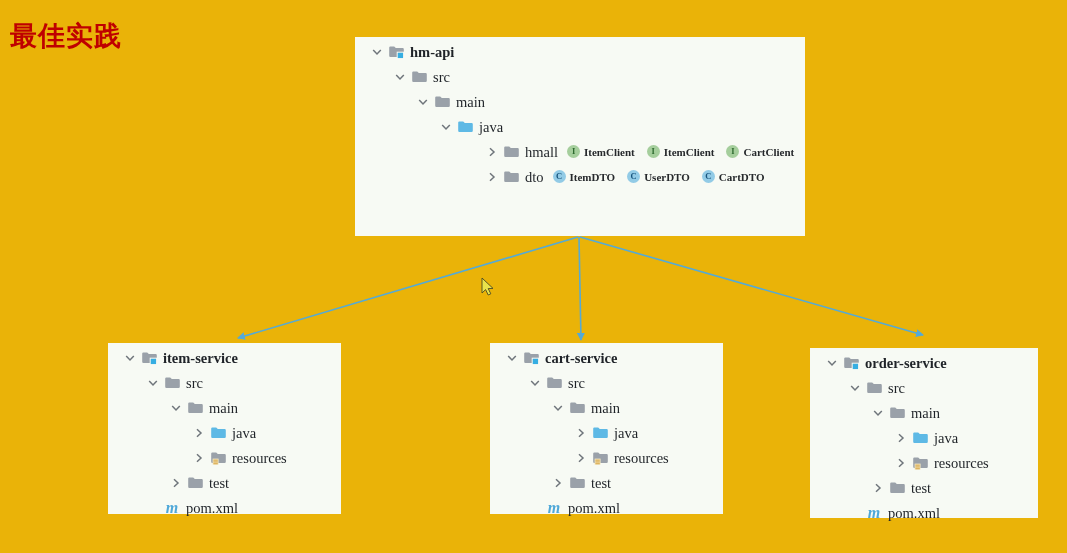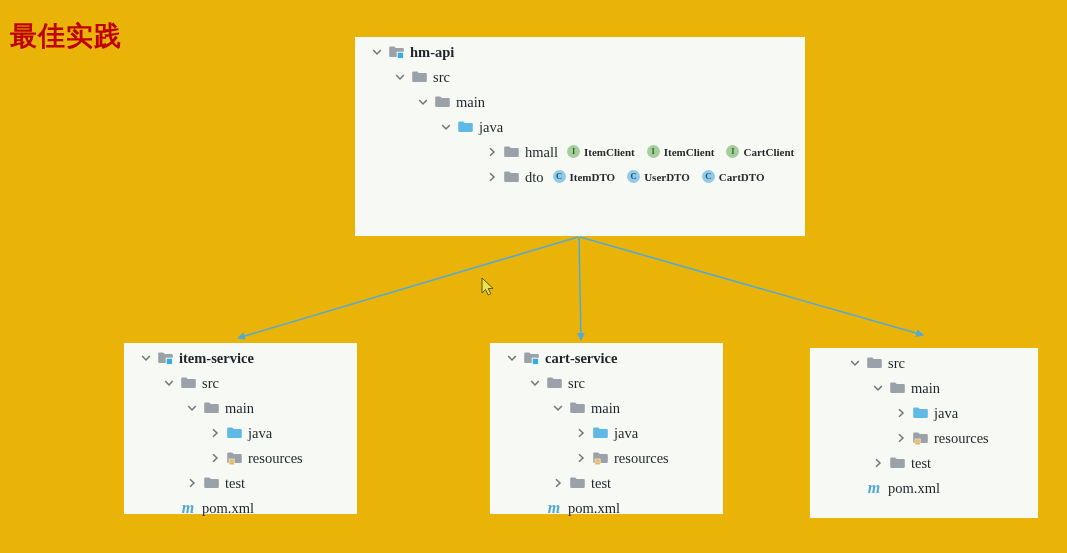--- a/index.html
+++ b/index.html
@@ -11,21 +11,21 @@
   .page-title{
     position:absolute;left:10px;top:18px;
     font-size:27px;font-weight:bold;color:#bf0000;
     letter-spacing:1px;
   }
   .tree-panel{
     position:absolute;background:#f7faf4;
     padding-top:2px;box-sizing:border-box;
   }
   #panel-api{left:355px;top:37px;width:450px;height:199px;}
-  #panel-item{left:124px;top:343px;width:233px;height:171px;}
+  #panel-item{left:108px;top:343px;width:233px;height:171px;}
   #panel-cart{left:490px;top:343px;width:233px;height:171px;}
   #panel-order{left:810px;top:348px;width:228px;height:170px;}
   .tree-row{
     height:25px;display:flex;align-items:center;
     font-size:14.5px;color:#1f2328;white-space:nowrap;cursor:default;
   }
   .tree-row .indent{display:inline-block;height:1px;flex:0 0 auto;}
   .tree-row .chev{flex:0 0 16px;width:16px;height:16px;display:flex;align-items:center;justify-content:center;}
   .tree-row .ico{flex:0 0 18px;width:18px;height:16px;display:flex;align-items:center;justify-content:center;margin:0 5px 0 2px;}
   .tree-row .lbl{line-height:16px;}
@@ -358,20 +358,35 @@
         <span class="indent" style="width:37px"></span>
         <span class="chev"></span>
         <span class="ico">
           <span class="maven-m">m</span>
         </span>
         <span class="lbl">pom.xml</span>
       </div>
     </div>
   <div id="panel-order" class="tree-panel">
       <div class="tree-row">
+        <span class="indent" style="width:14px"></span>
+        <span class="chev">
+          <svg width="14" height="14" viewBox="0 0 14 14">
+            <polyline points="3.2,5 7,9 10.8,5" fill="none" stroke="#6f757b" stroke-width="1.5"></polyline>
+          </svg>
+        </span>
+        <span class="ico">
+          <svg width="17" height="15" viewBox="0 0 17 15">
+            <path d="M1.2 3.6 Q1.2 2.4 2.4 2.4 L6.2 2.4 L7.8 4.1 L14.7 4.1 Q15.8 4.1 15.8 5.2 L15.8 11.8 Q15.8 13 14.6 13 L2.4 13 Q1.2 13 1.2 11.8 Z" fill="#9aa1a9"></path>
+            <rect x="9.2" y="8.2" width="6.4" height="6.4" fill="#36aee2" stroke="#f7faf4" stroke-width="1"></rect>
+          </svg>
+        </span>
+        <span class="lbl bold">order-service</span>
+      </div>
+      <div class="tree-row">
         <span class="indent" style="width:37px"></span>
         <span class="chev">
           <svg width="14" height="14" viewBox="0 0 14 14">
             <polyline points="3.2,5 7,9 10.8,5" fill="none" stroke="#6f757b" stroke-width="1.5"></polyline>
           </svg>
         </span>
         <span class="ico">
           <svg width="17" height="15" viewBox="0 0 17 15">
             <path d="M1.2 3.6 Q1.2 2.4 2.4 2.4 L6.2 2.4 L7.8 4.1 L14.7 4.1 Q15.8 4.1 15.8 5.2 L15.8 11.8 Q15.8 13 14.6 13 L2.4 13 Q1.2 13 1.2 11.8 Z" fill="#9aa1a9"></path>
           </svg>

